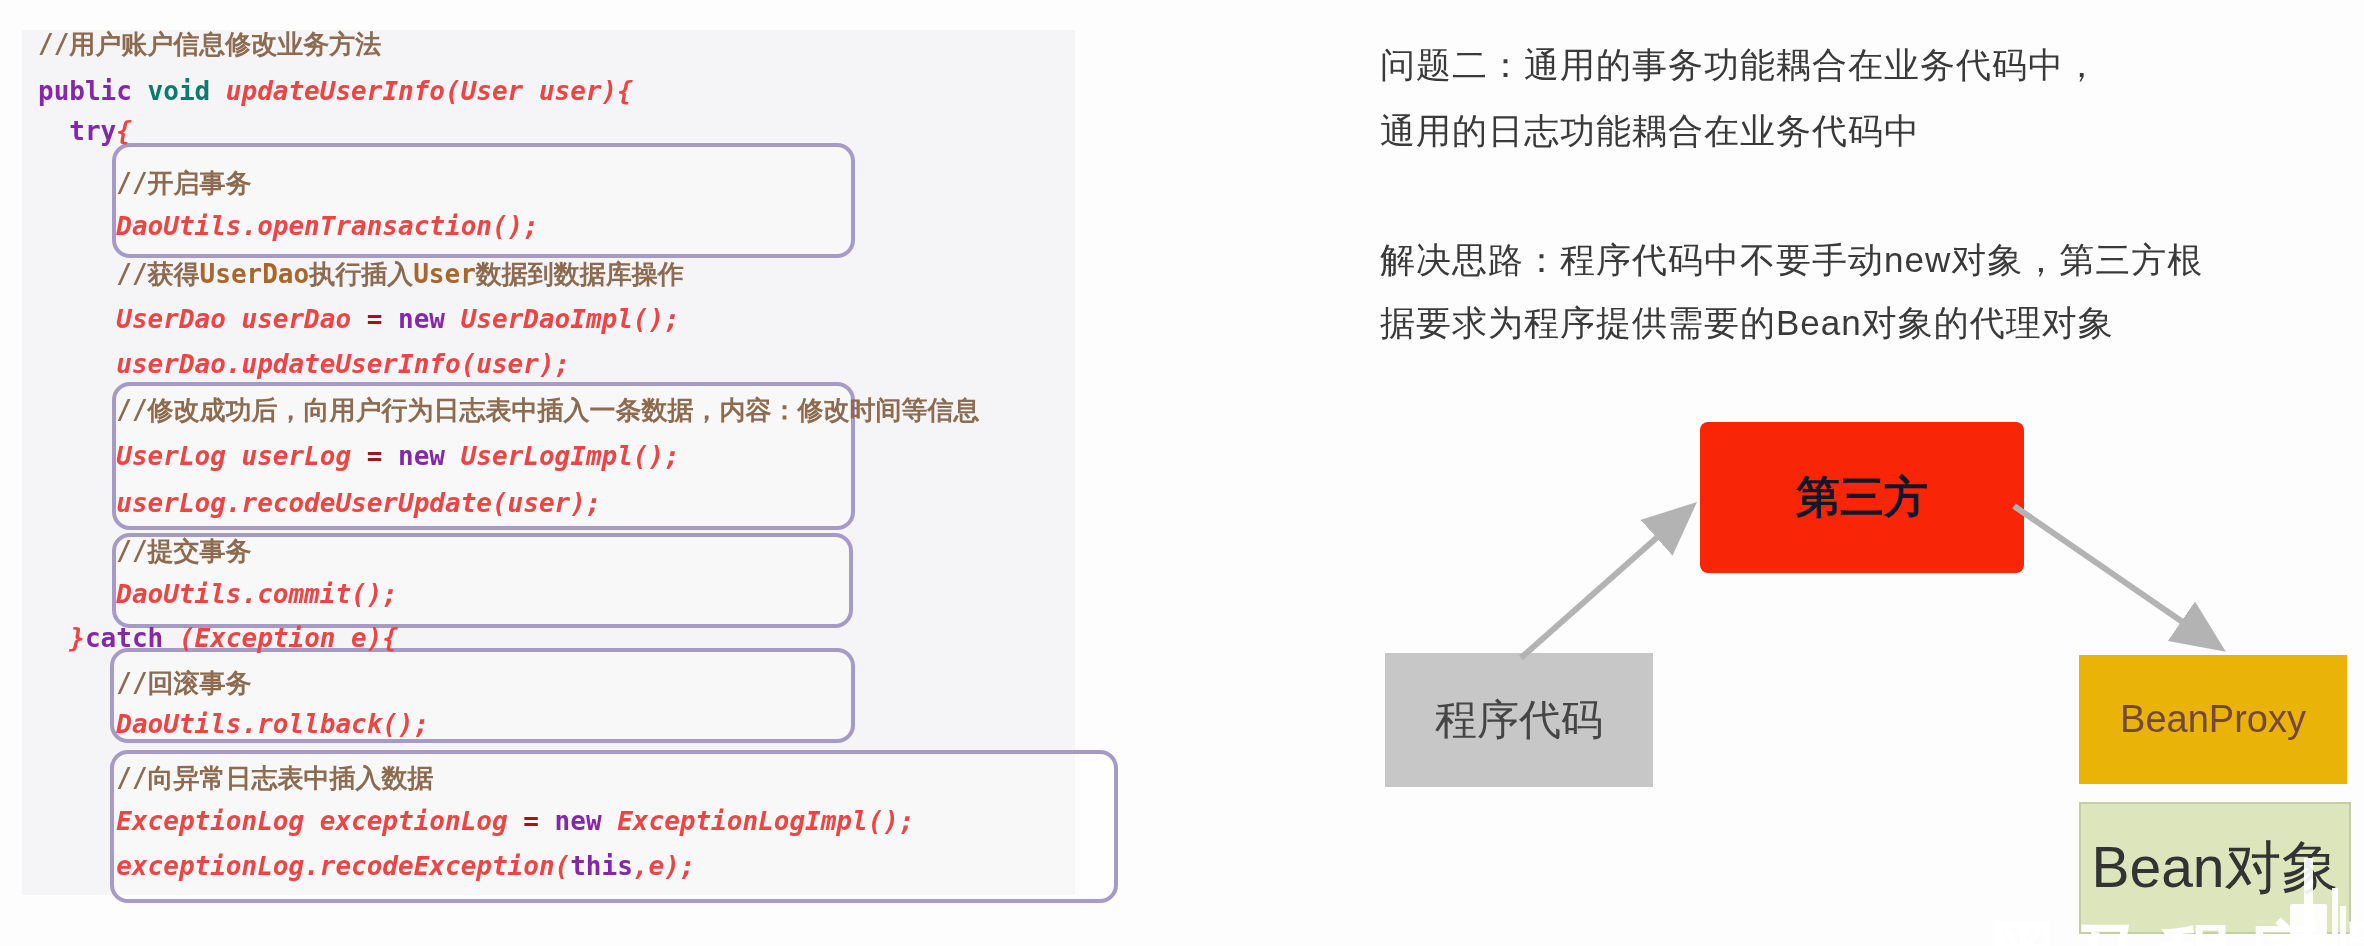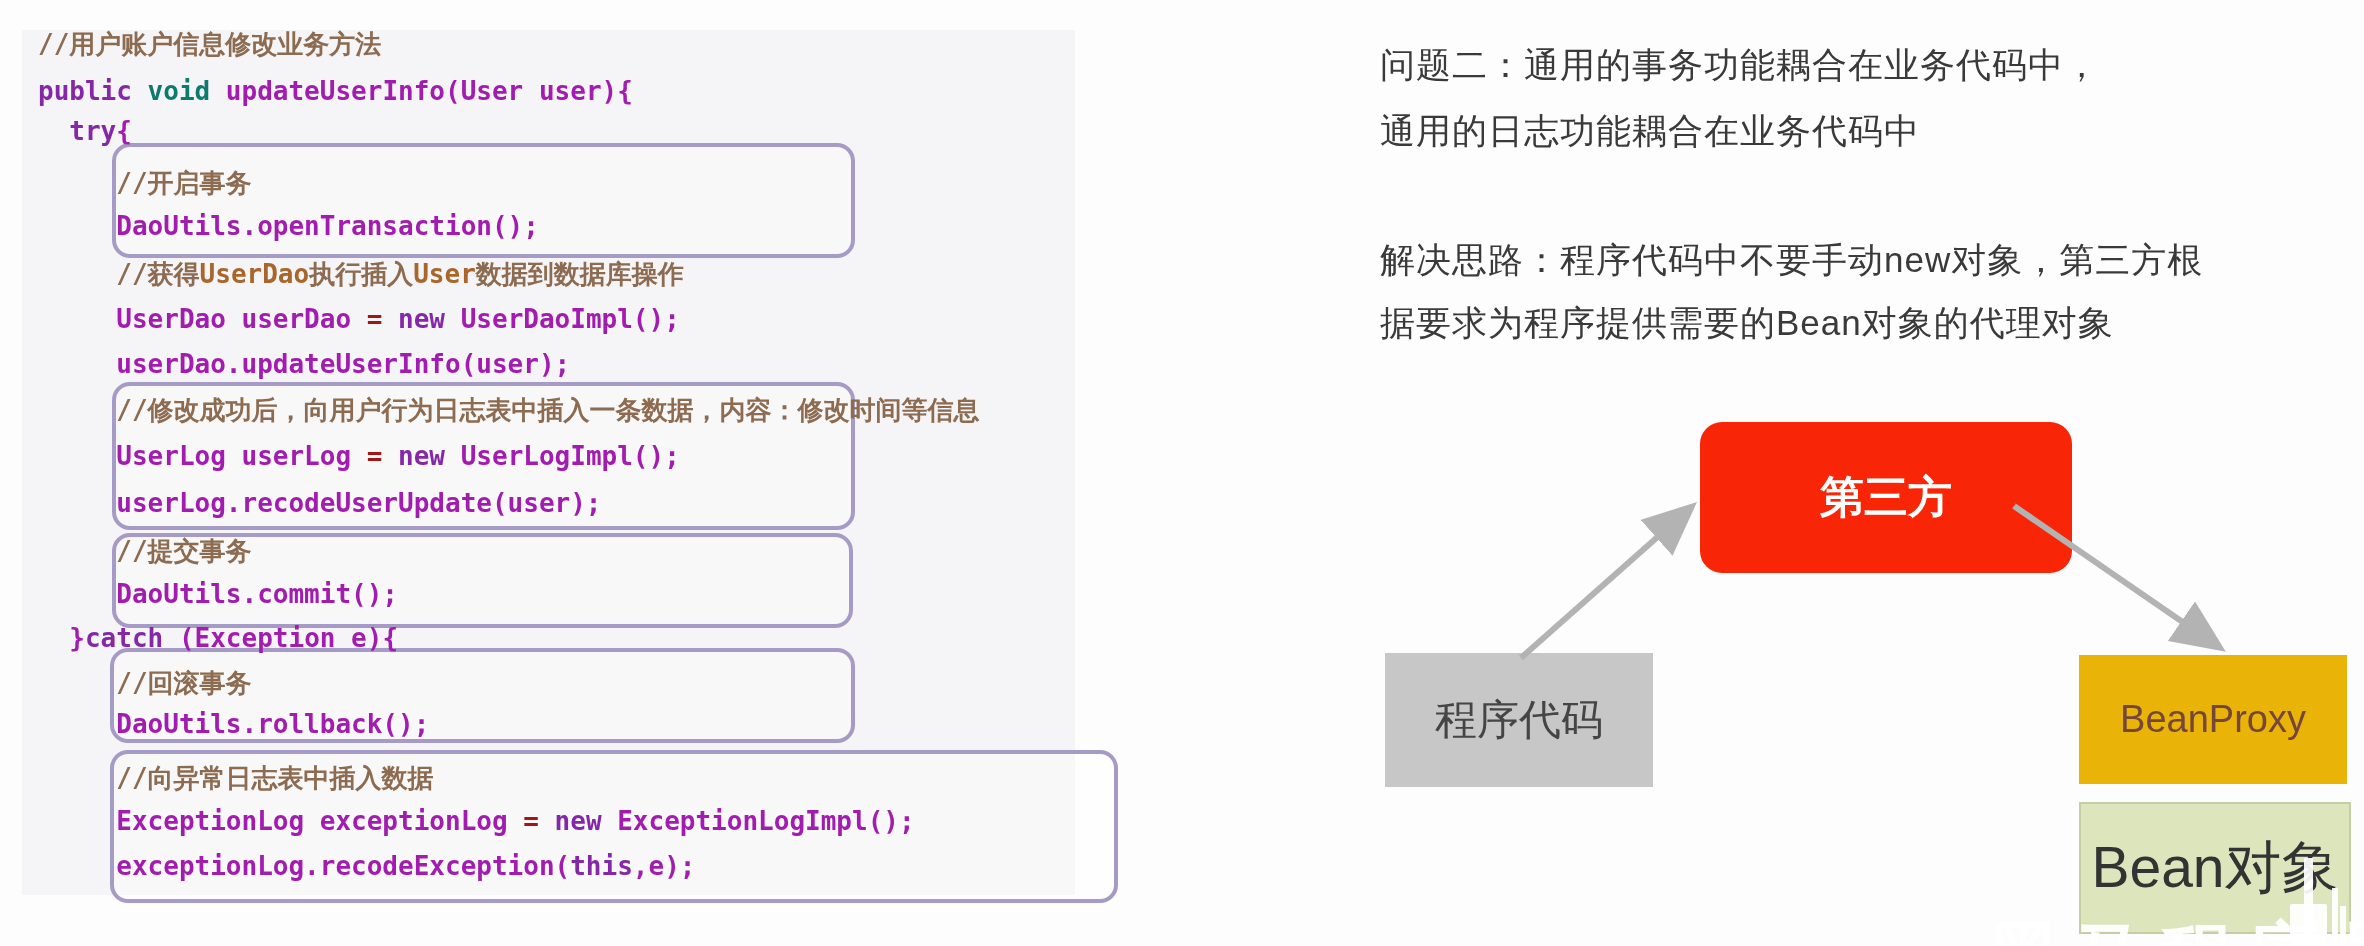--- a/index.html
+++ b/index.html
@@ -17,21 +17,21 @@
   }
   #code-lines .code-line{
     position:absolute;left:38px;
     white-space:pre;
     font-family:"DejaVu Sans Mono",monospace;
     font-weight:bold;
     font-size:26px;line-height:34px;
     color:#1b1b1b;
     z-index:2;
   }
-  .seg-plain{color:#a21caf;}
+  .seg-plain{color:#ef4444;font-style:italic;}
   .seg-comment{color:#8c6b50;}
   .seg-commentBold{color:#a9652a;font-weight:bold;}
   .seg-kw{color:#8428a8;}
   .seg-type{color:#0c7b6e;}
   .seg-op{color:#a31515;}
   
   .hl-box{
     position:absolute;
     border:4px solid #a69bc6;
     border-radius:18px;
@@ -55,23 +55,23 @@
   #rt2{top:108px;}
   #rt3{top:237px;}
   #rt4{top:300px;}
   
   .dg-box{
     position:absolute;
     display:flex;align-items:center;justify-content:center;
     white-space:nowrap;
   }
   #box-third{
-    left:1700px;top:422px;width:372px;height:151px;
-    background:#f92507;border-radius:22px;
-    color:#ffffff;font-size:44px;font-weight:bold;
+    left:1700px;top:422px;width:324px;height:151px;
+    background:#f92507;border-radius:8px;
+    color:#0f172a;font-size:44px;font-weight:bold;
   }
   #box-program{
     left:1385px;top:653px;width:268px;height:134px;
     background:#c8c7c7;
     color:#454545;font-size:42px;
   }
   #box-proxy{
     left:2079px;top:655px;width:268px;height:129px;
     background:#eab308;
     color:#75463a;font-size:38px;

